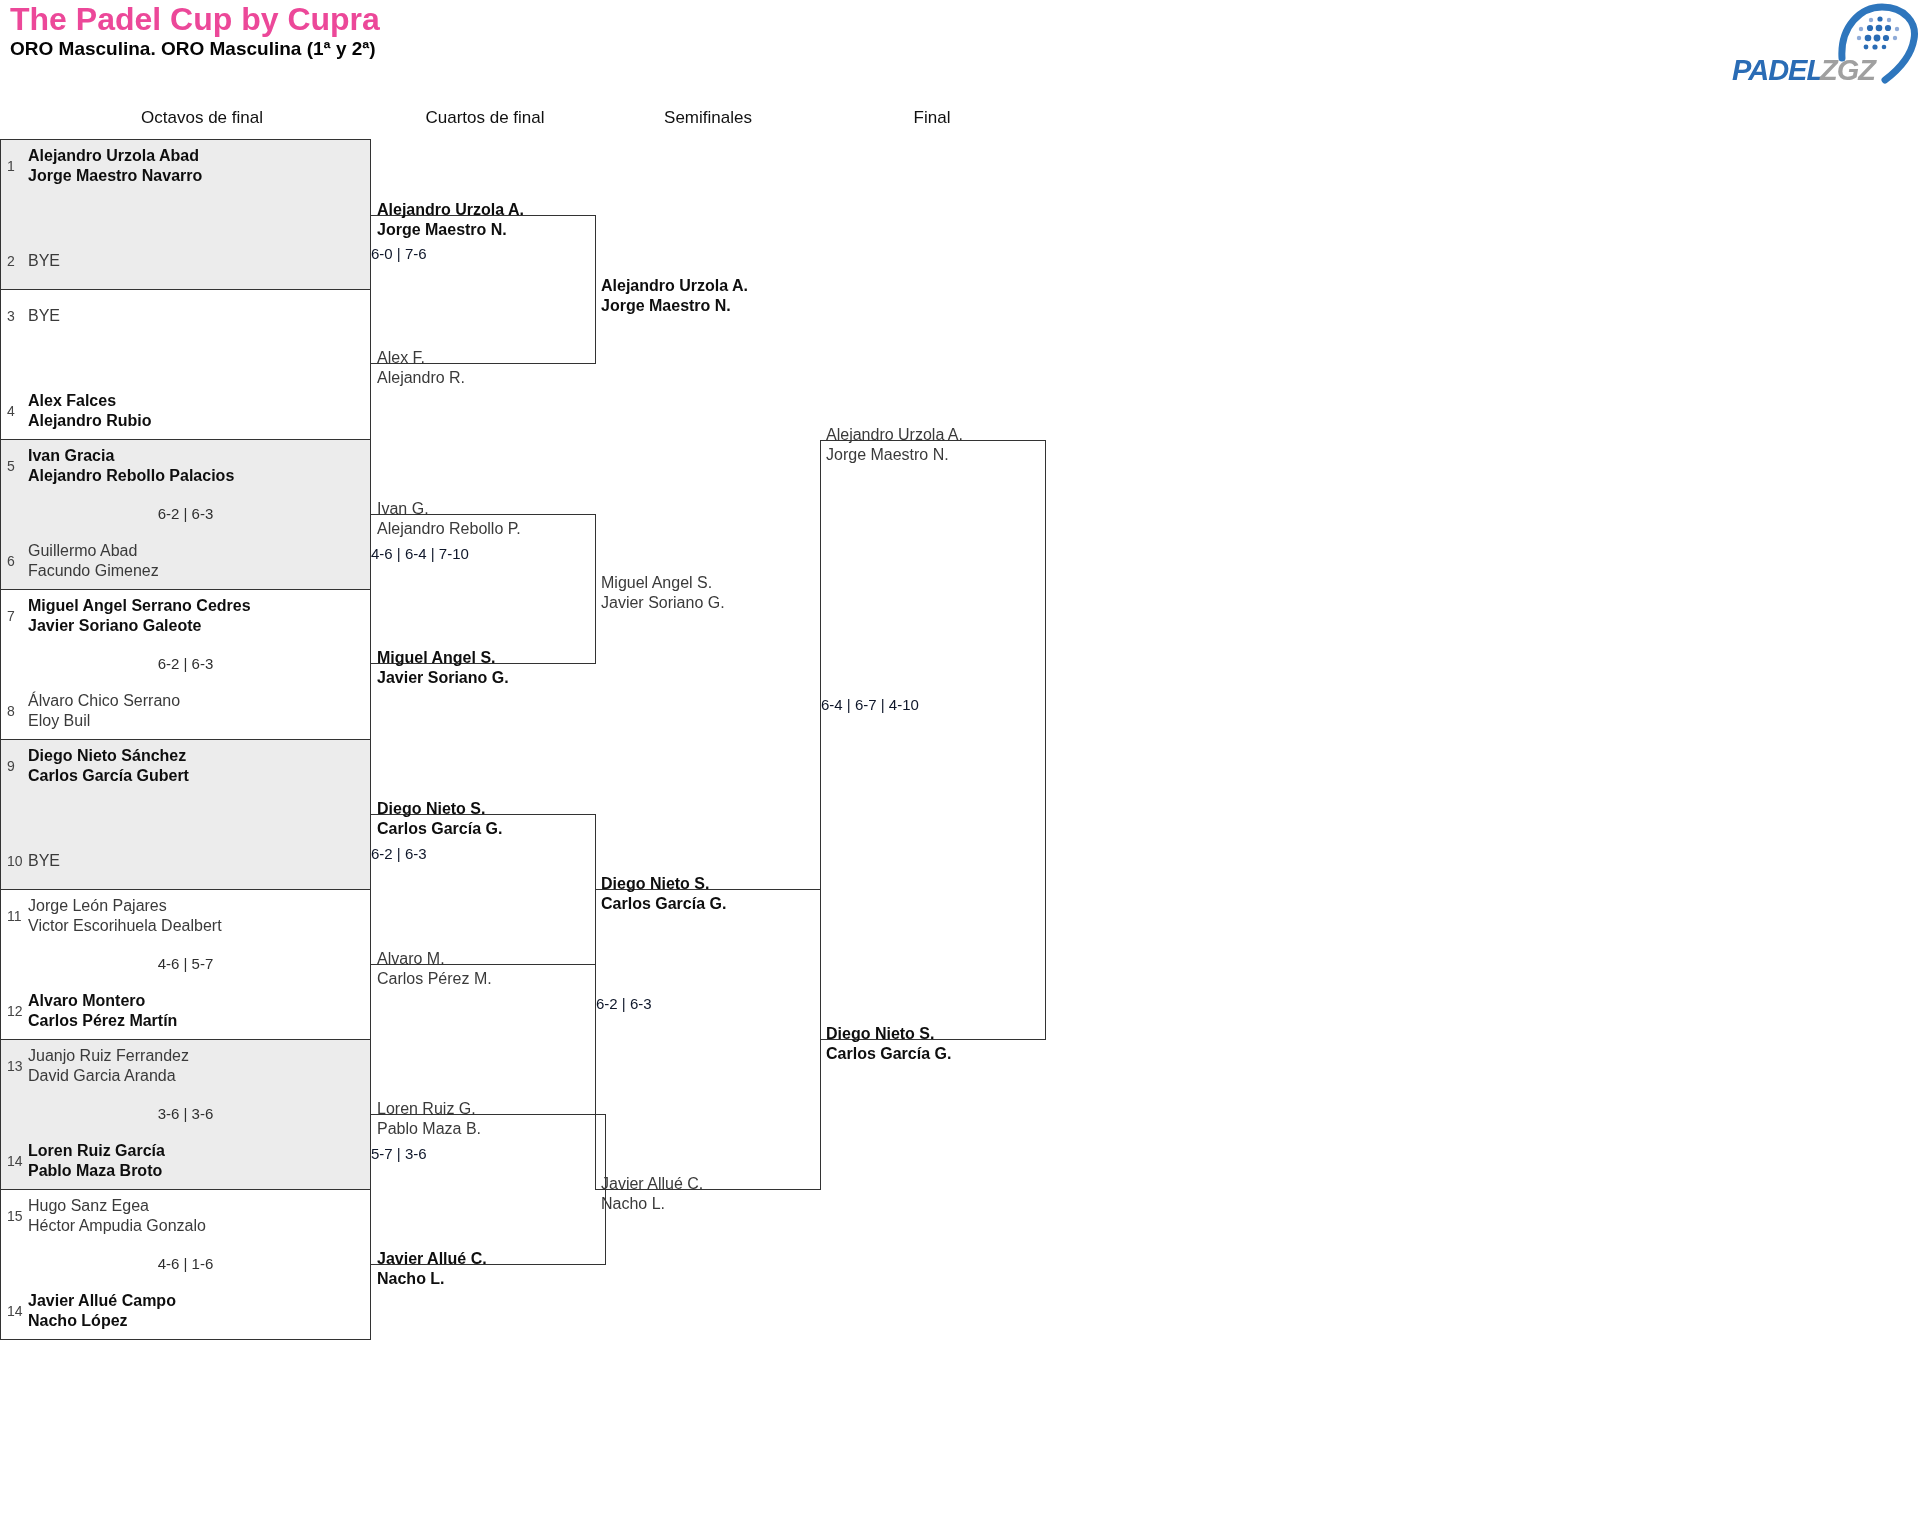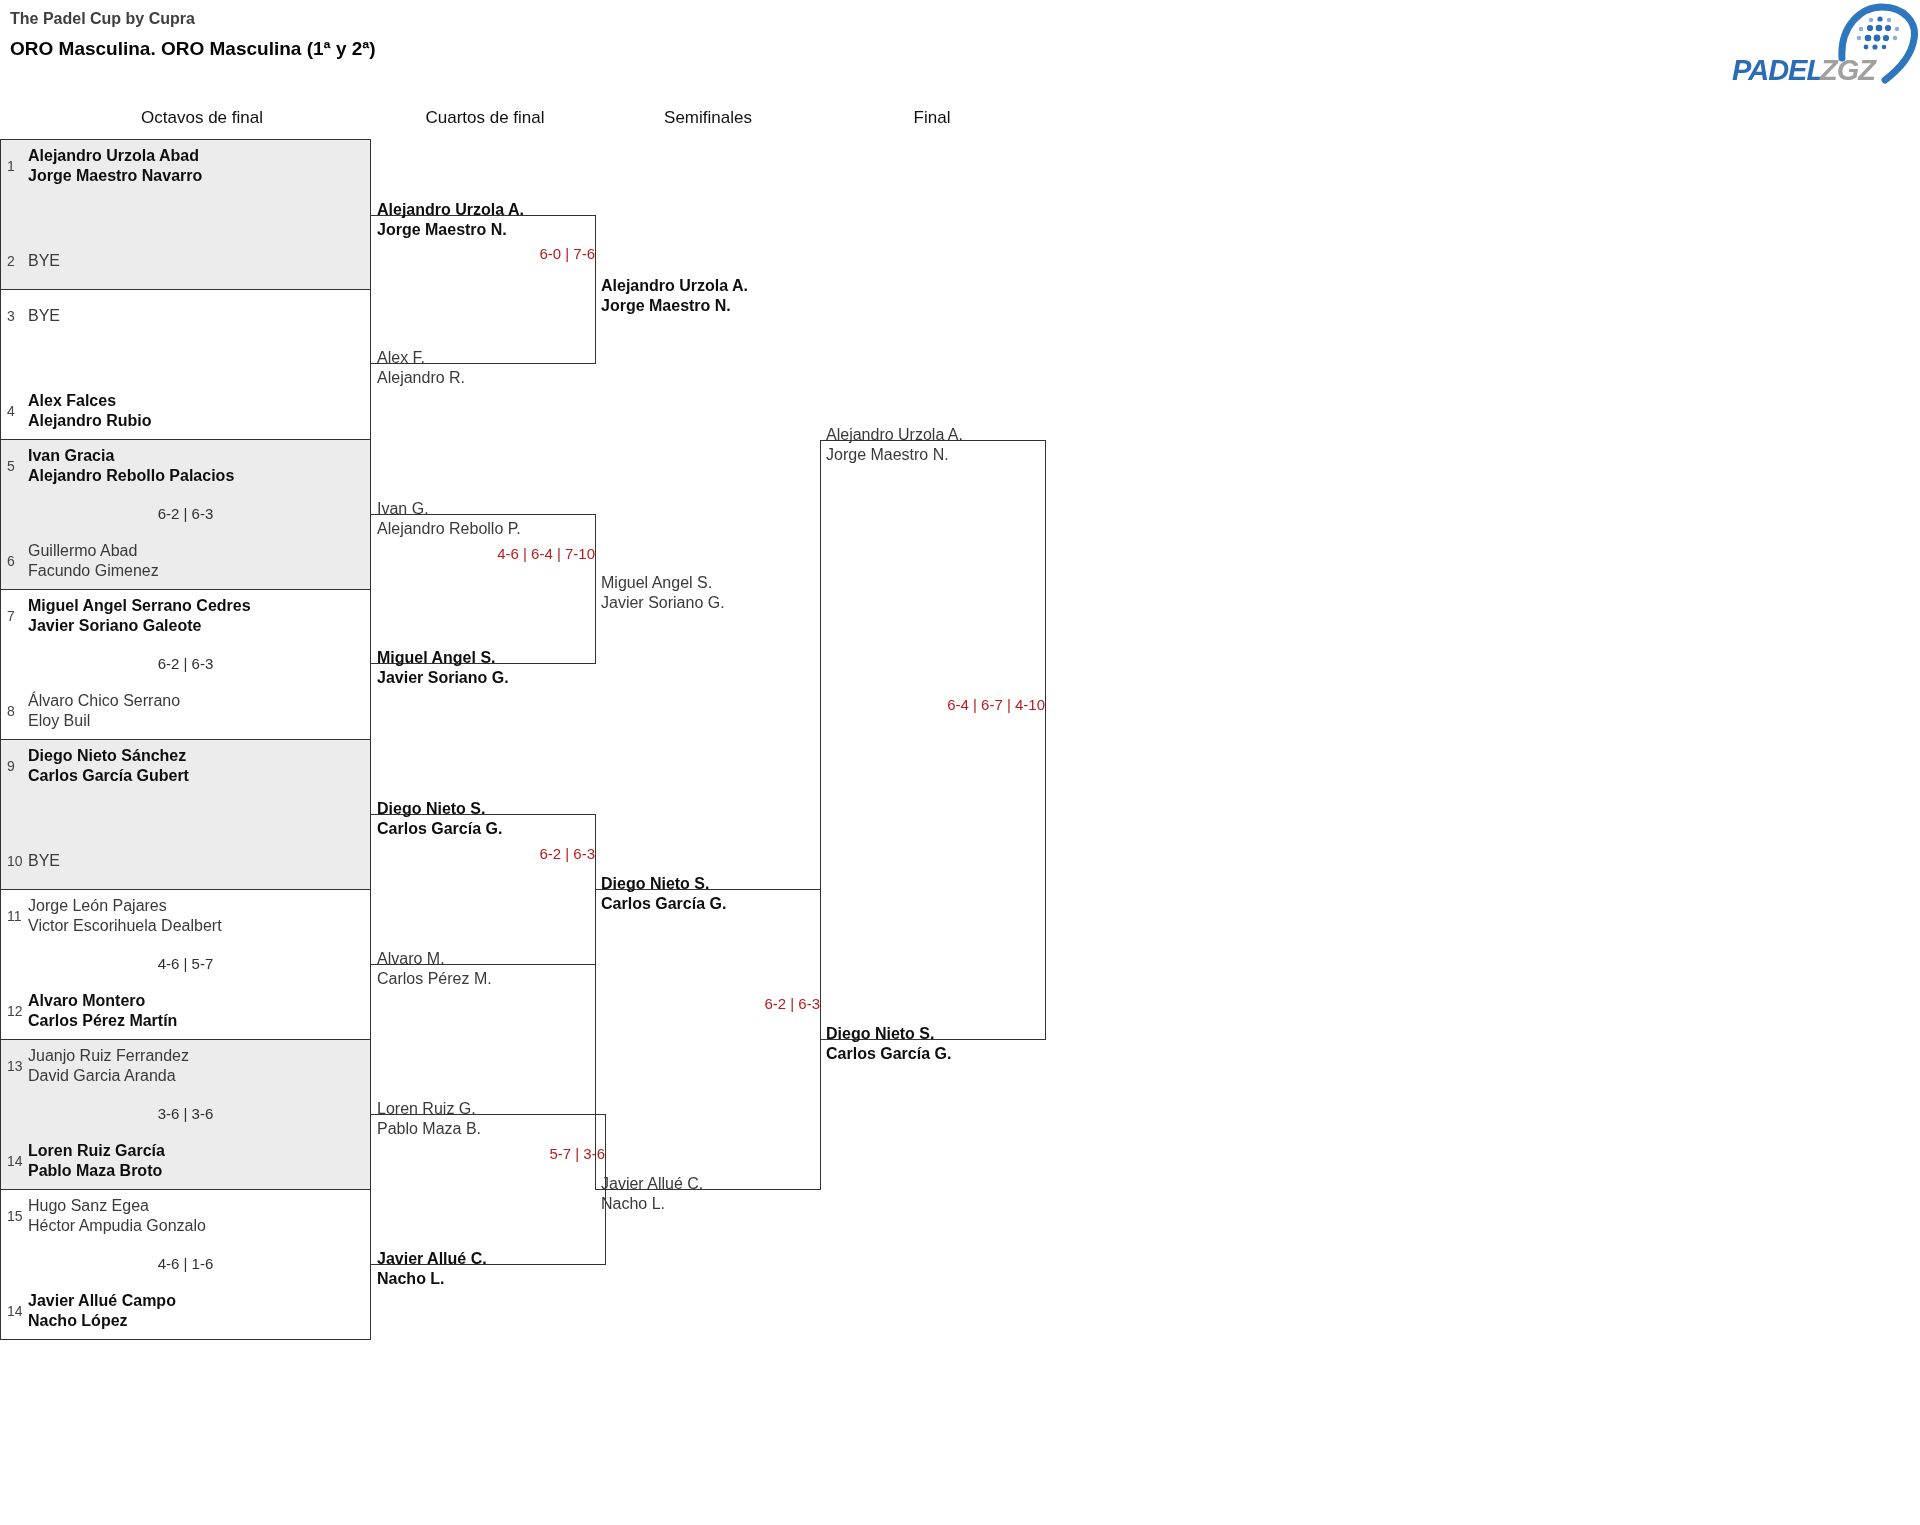--- a/index.html
+++ b/index.html
@@ -1,36 +1,36 @@
 <!DOCTYPE html>
 <html><head>
 <meta charset="utf-8">
 <style>
   html,body{margin:0;padding:0;background:#fff;}
   #page{position:relative;width:1920px;height:1525px;background:#fff;
         font-family:"Liberation Sans",sans-serif;color:#1a1a1a;overflow:hidden;}
-  .title1{position:absolute;left:10px;top:4px;font-size:16px;line-height:30px;font-weight:600;color:#404040;}
+  .title1{position:absolute;left:10px;top:4px;font-size:32px;line-height:30px;font-weight:600;color:#ec4899;}
   .title2{position:absolute;left:10px;top:34px;font-size:19px;line-height:30px;font-weight:600;color:#050505;}
   .rhead{position:absolute;top:108px;width:300px;text-align:center;font-size:17px;font-weight:500;color:#111;}
   
   .obox{position:absolute;left:0;width:371px;height:151px;box-sizing:border-box;
         border:1px solid #333;background:#fff;}
   .obox.alt{background:#ececec;}
   .team{position:absolute;left:6px;right:4px;display:flex;}
   .team.top{top:6px;}
   .team.bottom{bottom:8px;}
   .seed{width:21px;flex:0 0 21px;display:flex;align-items:center;font-size:14px;color:#444;}
   .names{display:flex;flex-direction:column;justify-content:center;min-height:40px;}
   .nline{font-size:16px;line-height:20px;color:#3a3a3a;white-space:nowrap;}
   .win .nline{font-weight:700;color:#0e0e0e;}
   .mscore{position:absolute;top:65px;left:0;width:100%;text-align:center;
           font-size:15px;color:#2f2f2f;}
   
   .box{position:absolute;box-sizing:border-box;border:1px solid #333;background:transparent;}
-  .bscore{position:absolute;left:0;width:100%;text-align:right;font-size:15px;color:#b91c1c;line-height:20px;}
+  .bscore{position:absolute;left:0;width:100%;text-align:left;font-size:15px;color:#0f172a;line-height:20px;}
   
   .label{position:absolute;width:216px;margin-top:41px;}
   .label .nline{white-space:nowrap;}
   .logo{position:absolute;left:1730px;top:0;}
 </style>
 </head>
 <body>
 
 <div id="page">
 

